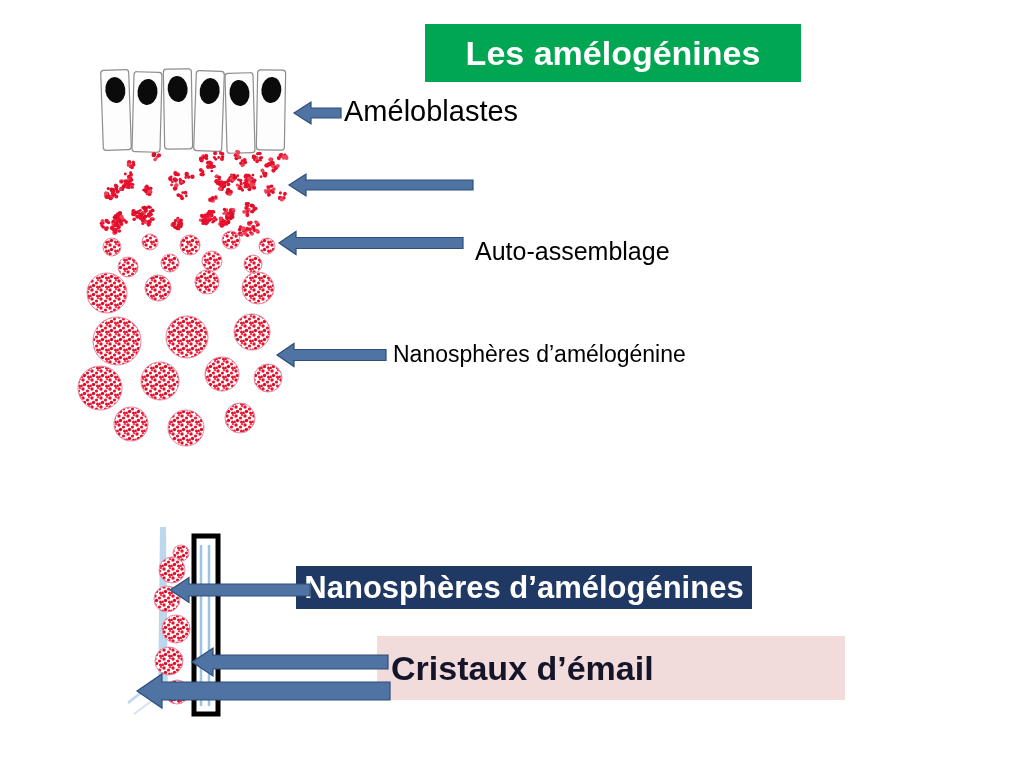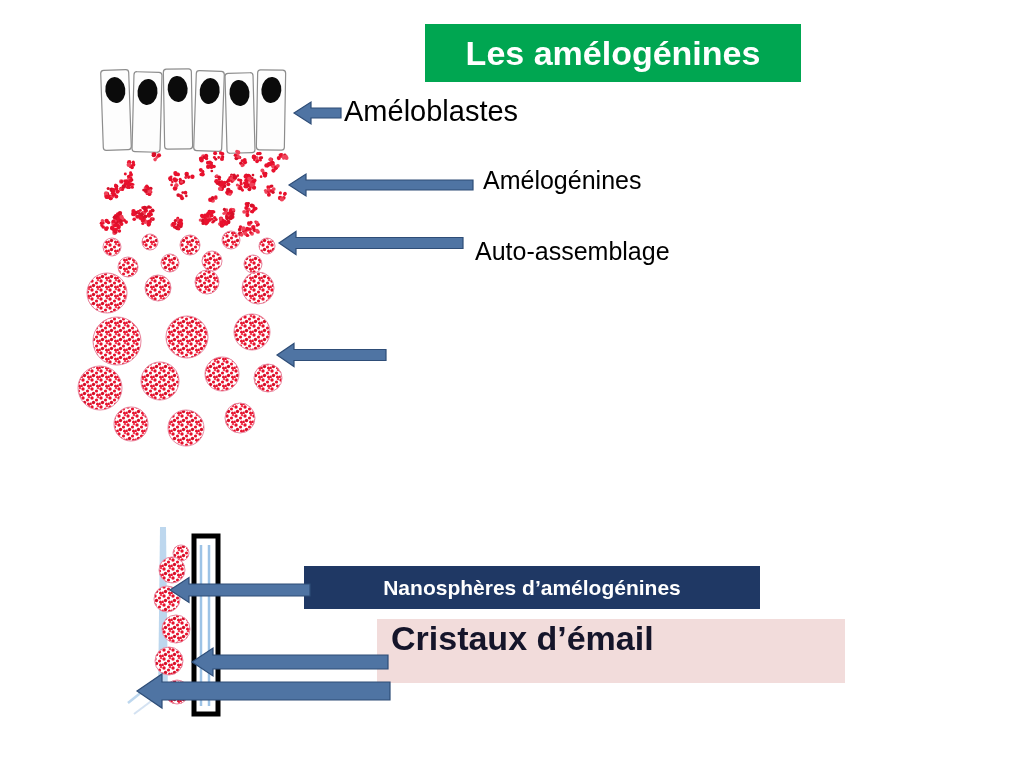--- a/index.html
+++ b/index.html
@@ -13,45 +13,45 @@
   .canvas{position:relative;width:1024px;height:749px;background:#ffffff;overflow:hidden;
           font-family:"Liberation Sans",sans-serif;}
   .title-banner{position:absolute;left:425px;top:24px;width:376px;height:58px;
     background:var(--title-bg);color:var(--title-fg);display:flex;align-items:center;
     justify-content:center;font-size:34px;font-weight:bold;z-index:2;}
   .label{position:absolute;font-weight:normal;color:var(--label-fg);white-space:nowrap;z-index:3;}
   .label-ameloblastes{left:344px;top:95px;font-size:29px;}
   .label-amelogenines{left:483px;top:166px;font-size:25px;}
   .label-auto{left:475px;top:237px;font-size:25px;}
   .label-nano{left:393px;top:341px;font-size:23px;}
-  .navy-box{position:absolute;left:304px;top:566px;width:456px;height:43px;
+  .navy-box{position:absolute;left:296px;top:566px;width:456px;height:43px;
     background:var(--navy-box-bg);color:var(--navy-box-fg);display:flex;align-items:center;
-    justify-content:center;font-size:21px;font-weight:bold;z-index:2;white-space:nowrap;}
-  .pink-box{position:absolute;left:377px;top:619px;width:468px;height:64px;
-    background:var(--pink-box-bg);display:flex;align-items:flex-start;font-size:34px;
+    justify-content:center;font-size:31px;font-weight:bold;z-index:2;white-space:nowrap;}
+  .pink-box{position:absolute;left:377px;top:636px;width:468px;height:64px;
+    background:var(--pink-box-bg);display:flex;align-items:center;font-size:34px;
     font-weight:bold;color:#15152a;padding-left:14px;box-sizing:border-box;z-index:2;
     white-space:nowrap;}
   svg.overlay{position:absolute;left:0;top:0;z-index:5;pointer-events:none;}
   .arrow{fill:var(--arrow-fill);stroke:var(--arrow-stroke);stroke-width:1.2;}
   .sphere{fill:url(#speckle);stroke:#e987a0;stroke-width:1;}
   .cell{fill:#fdfdfd;stroke:#8d8d8d;stroke-width:1.2;}
   .nucleus{fill:#0b0b0b;}
 </style>
 </head>
 <body>
 
 <div class="canvas">
 
   <div class="title-banner">
     <span>Les amélogénines</span>
   </div>
 
   <div class="label label-ameloblastes">Améloblastes</div>
-  <div class="label label-amelogenines">Amélogénines</div>
   <div class="label label-auto">Auto-assemblage</div>
+  <div class="label label-nano">Nanosphères d’amélogénine</div>
 
   <div class="navy-box">
     <span>Nanosphères d’amélogénines</span>
   </div>
 
   <div class="pink-box">
     <span>Cristaux d’émail</span>
   </div>
 
   <svg class="overlay" width="1024" height="768" viewBox="0 0 1024 768">

